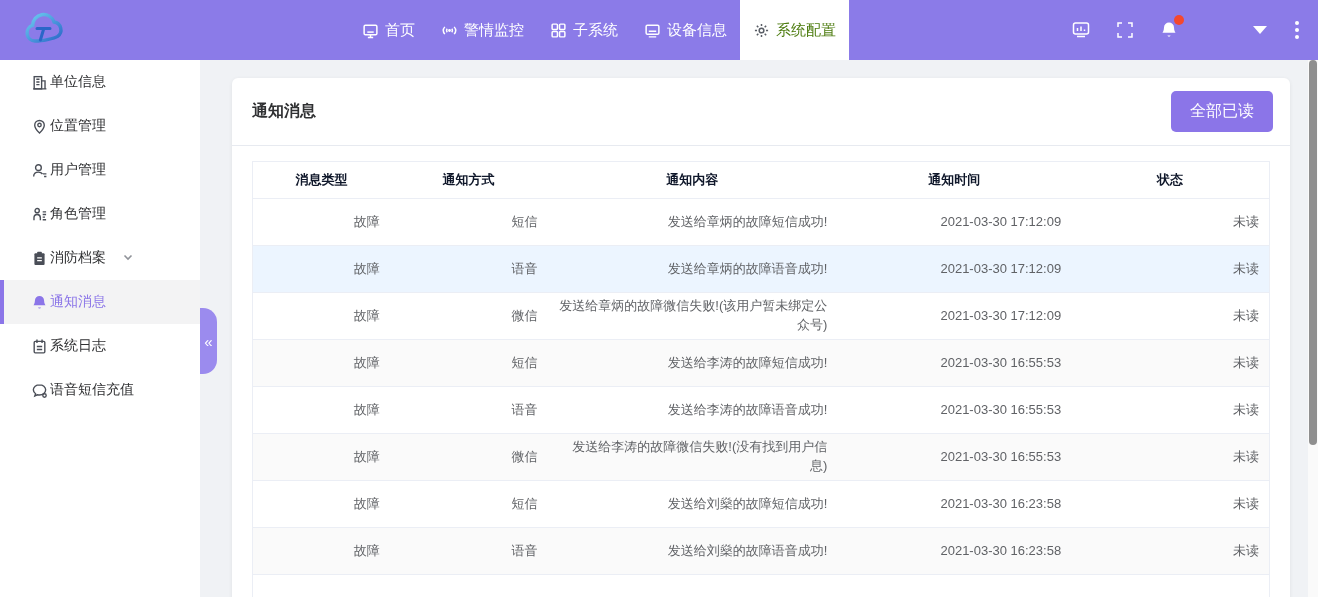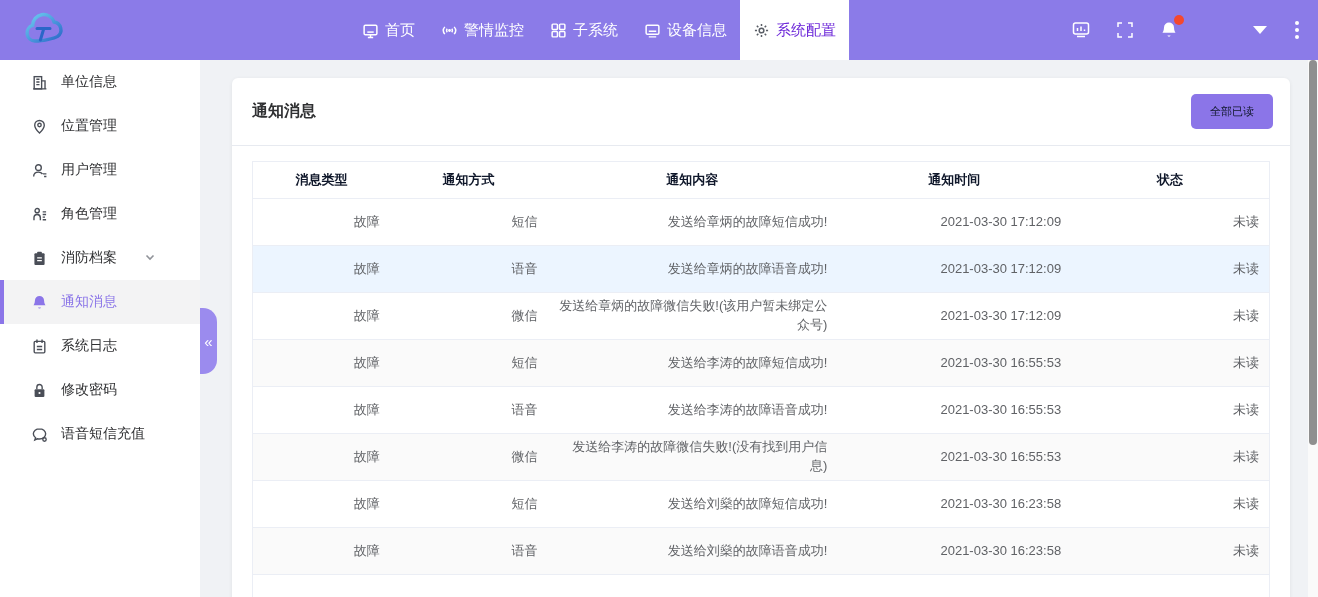--- a/index.html
+++ b/index.html
@@ -13,37 +13,37 @@
     position:absolute; top:0; left:0; width:1318px; height:60px;
     background:#8b7be8; display:flex; align-items:center; z-index:30;
   }
   .logo { margin-left:22px; width:46px; height:38px; flex:0 0 auto; }
   .nav-menu { display:flex; height:60px; margin-left:281px;text-align:center; }
   .nav-item {
     display:flex; align-items:center; gap:6px; padding:0 13px;
     color:#ffffff; font-size:15px; cursor:pointer; height:60px; white-space:nowrap;
   }
   .nav-item svg { width:17px; height:17px; stroke:#fff; fill:none; stroke-width:1.4; }
-  .nav-item.active { background:#ffffff; color:#6d28d9; }
+  .nav-item.active { background:#ffffff; color:#4d7c0f; }
   .nav-item.active svg { stroke:#5a5e66; }
   .nav-right { margin-left:auto; display:flex; align-items:center; margin-right:15px; }
   .nav-ico { position:relative; width:24px; height:24px; display:flex; align-items:center; justify-content:center; cursor:pointer; }
   .nav-ico svg { width:20px; height:20px; stroke:#fff; fill:none; stroke-width:1.5; }
   .ico-gap { margin-left:20px; }
   .caret { margin-left:72px; width:0; height:0; border-left:7px solid transparent; border-right:7px solid transparent; border-top:8px solid #fff; cursor:pointer; }
   .kebab { margin-left:24px; display:flex; flex-direction:column; gap:3px; cursor:pointer; padding:2px 4px; }
   .kebab i { width:4px; height:4px; border-radius:50%; background:#fff; }
   .bell-dot { position:absolute; top:-3px; right:-3px; width:10px; height:10px; border-radius:50%; background:#f4482e; }
   
   .sidebar {
     position:absolute; top:60px; left:0; width:200px; bottom:0;
     background:#fff; z-index:20;
   }
   .side-item {
-    height:44px; display:flex; align-items:center; gap:13px;
+    height:44px; display:flex; align-items:center; gap:2px;
     padding-left:27px; border-left:4px solid transparent;
     font-size:14px; color:#303133; cursor:pointer; white-space:nowrap;
   }
   .side-item svg { width:17px; height:17px; stroke:#4a4e57; fill:none; stroke-width:1.3; flex:0 0 auto; }
   .side-item .fill { fill:#4a4e57; stroke:none; }
   .side-item.active { background:#f3f3f4; border-left-color:#8b75e8; color:#8b75e8; }
   .side-item.active svg { stroke:#8b75e8; }
   .side-item.active .fill { fill:#8b75e8; }
   .chev { margin-left:14px; }
   .chev svg { width:12px; height:12px; stroke:#909399; stroke-width:1.6; }
@@ -55,22 +55,22 @@
   }
   
   .main { position:absolute; left:200px; top:60px; width:1108px; bottom:0; background:#f0f2f5; }
   .card {
     position:absolute; left:32px; top:18px; width:1058px; height:620px;
     background:#fff; border-radius:6px; box-shadow:0 1px 4px rgba(0,0,0,.07);
   }
   .card-header { height:68px; display:flex; align-items:center; padding:0 17px 0 20px; border-bottom:1px solid #e7eaf0; }
   .card-title { font-size:16px; font-weight:700; color:#303133; }
   .read-all-btn {
-    margin-left:auto; background:#8b75e8; color:#0f172a; border:none;
-    border-radius:5px; padding:10px 19px; font-size:11px; cursor:pointer;
+    margin-left:auto; background:#8b75e8; color:#ffffff; border:none;
+    border-radius:5px; padding:10px 19px; font-size:16px; cursor:pointer;
     font-family:inherit;
   }
   .table-wrap { padding:15px 20px 0; }
   table { width:100%; border-collapse:collapse; font-size:13px; color:#606266; border:1px solid #ebeef5; table-layout:fixed; }
   th { height:37px; font-weight:700; color:#0f172a; border-bottom:1px solid #ebeef5; background:#fff; text-align:center; font-size:13px; }
   td { height:47px; text-align:right; border-bottom:1px solid #ebeef5; padding:4px 10px; line-height:1.45; word-break:break-all; }
   tr.stripe td { background:#fafafa; }
   tr.hl td { background:#ecf5ff; }
   tr.tail td { height:40px; background:#fff; }
   
@@ -209,28 +209,20 @@
         <path class="fill" d="M6.6 12.6a1.5 1.5 0 0 0 2.8 0z"></path>
       </svg>
     <span>通知消息</span>
   </div>
   <div class="side-item">
     <svg viewBox="0 0 16 16">
         <rect x="3" y="3.2" width="10" height="10.8" rx="1"></rect>
         <path d="M5.6 1.5v3.2M10.4 1.5v3.2M5.5 8h5M5.5 10.8h5"></path>
       </svg>
     <span>系统日志</span>
-  </div>
-  <div class="side-item">
-    <svg viewBox="0 0 16 16">
-        <rect class="fill" x="3.4" y="6.8" width="9.2" height="7.4" rx="1"></rect>
-        <path d="M5.5 6.8V4.9a2.5 2.5 0 0 1 5 0v1.9"></path>
-        <circle cx="8" cy="10.3" r="1" fill="#fff" stroke="none"></circle>
-      </svg>
-    <span>修改密码</span>
   </div>
   <div class="side-item">
     <svg viewBox="0 0 16 16">
         <path d="M8 2.6c-3.2 0-5.8 2.1-5.8 4.8 0 1.5.8 2.8 2.1 3.7l-.7 2 2.4-1.1c.6.1 1.3.2 2 .2 3.2 0 5.8-2.1 5.8-4.8S11.2 2.6 8 2.6z"></path>
         <circle cx="12.7" cy="12.7" r="1.6"></circle>
       </svg>
     <span>语音短信充值</span>
   </div>
 </aside>
 

